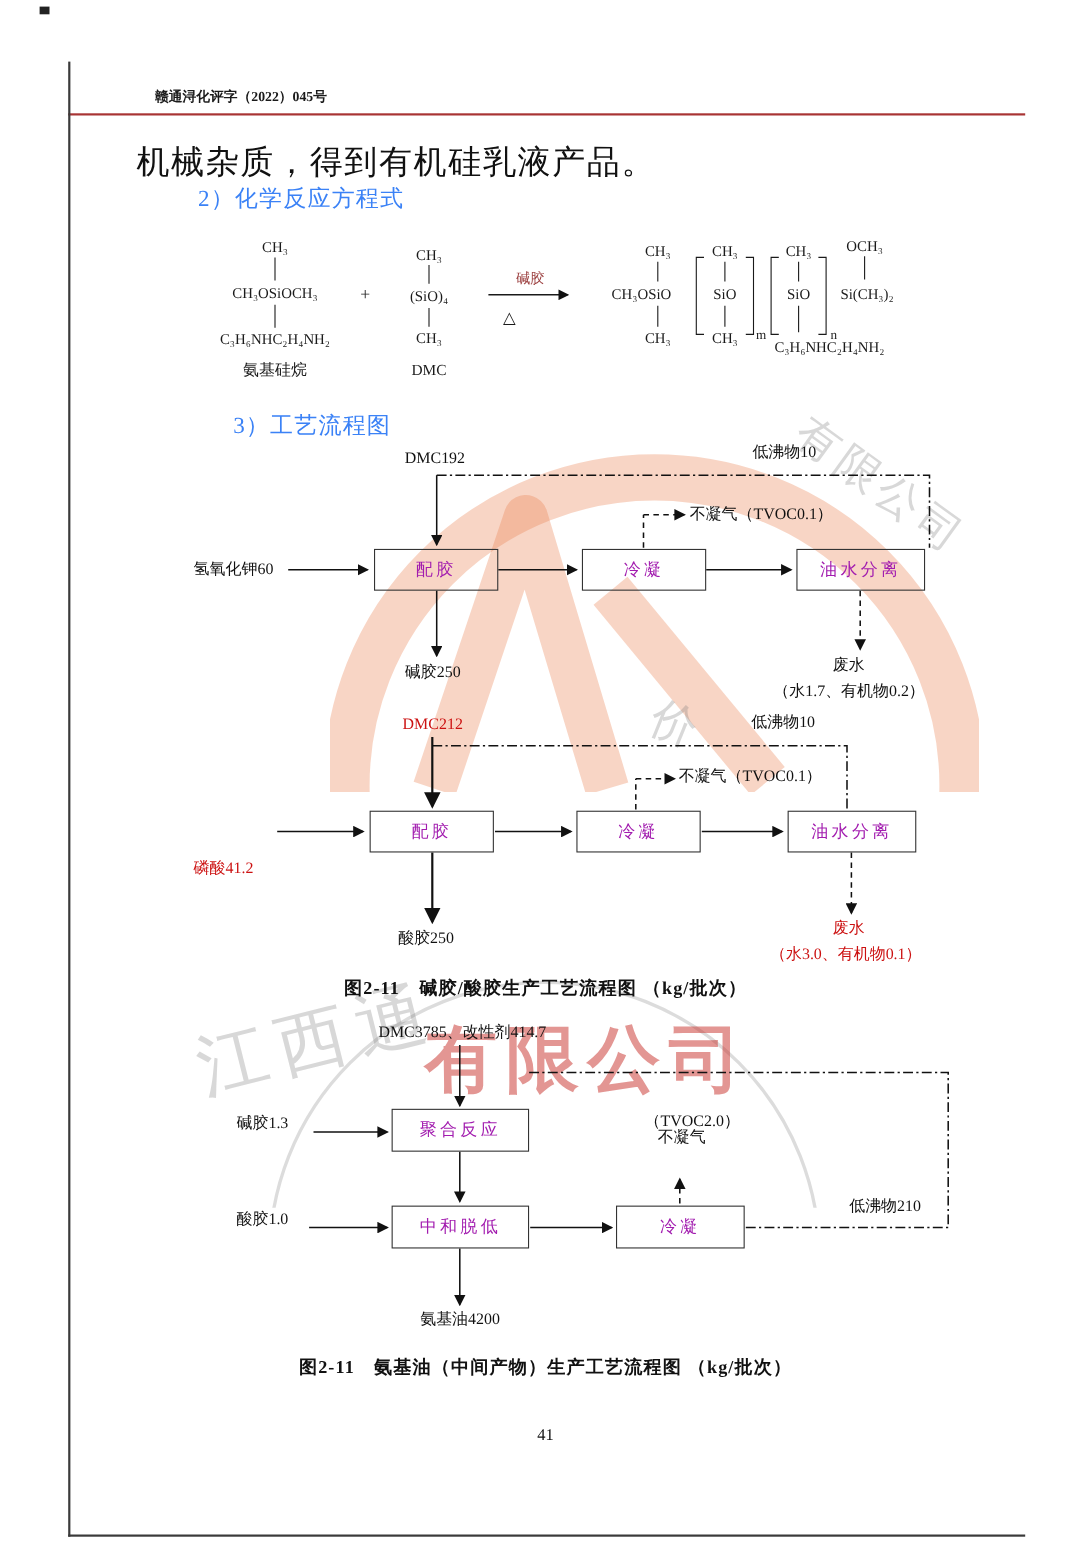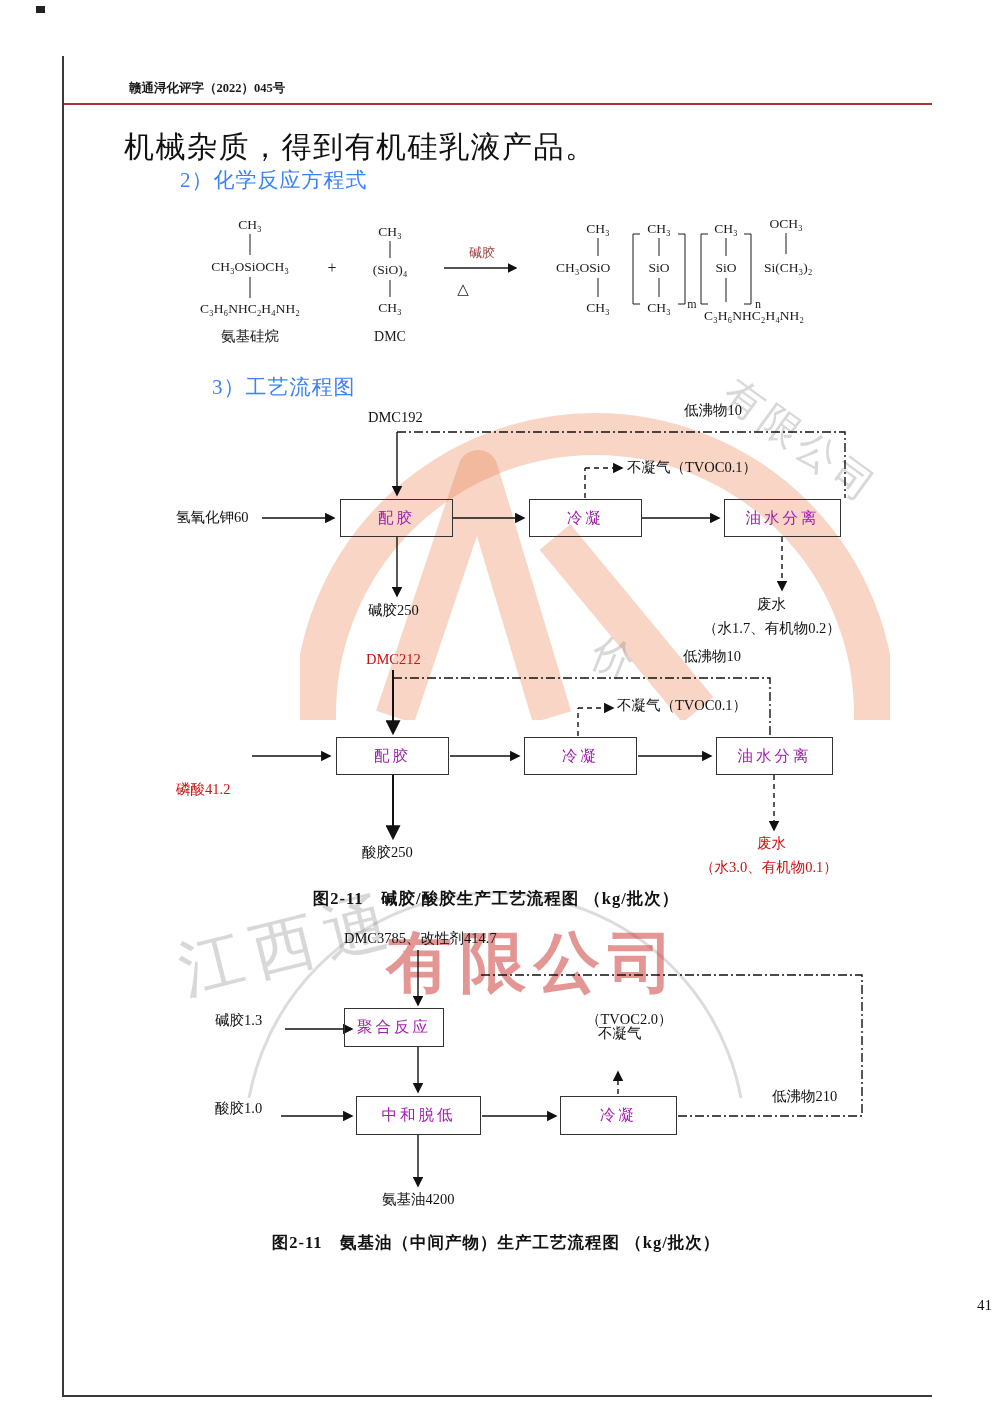--- a/index.html
+++ b/index.html
@@ -8,37 +8,37 @@
   .page { position:relative; width:992px; height:1403px; background:#ffffff; overflow:hidden; margin:0 auto; }
 
   
   .scan-mark   { position:absolute; left:36px; top:6px; width:9px; height:7px; background:#222; z-index:4; }
   .scan-left   { position:absolute; left:62px; top:56px; width:2px; height:1341px; background:#3a3a3a; z-index:4; }
   .scan-bottom { position:absolute; left:62px; top:1395px; height:2px; width:870px; background:#3a3a3a; z-index:4; }
 
   
   .header { position:absolute; left:125px; right:84px; top:80px; display:flex; justify-content:space-between; align-items:baseline; font-size:12.5px; color:#1a1a1a; z-index:3; }
   .header-left { white-space:nowrap; }
-  .header-right { font-weight:bold; white-space:nowrap; margin-left:4px; }
+  .header-right { font-weight:bold; white-space:nowrap; margin-left:16px; }
   .header-rule { position:absolute; left:62px; right:60px; top:103px; height:2px; background:#a83434; z-index:3; }
 
   
   .para  { position:absolute; left:124px; top:127px; font-size:30px; letter-spacing:1.5px; color:#111; z-index:3; }
   .h-sec { position:absolute; font-size:21px; color:#3b82f6; z-index:3; letter-spacing:1px; }
   .h2pos { left:180px; top:166px; }
   .h3pos { left:168px; top:373px;margin-left:44px; }
 
   
   .lbl { position:absolute; font-size:14.5px; white-space:nowrap; color:#111; z-index:3; }
   .box { position:absolute; border:1.4px solid #333; display:flex; align-items:center; justify-content:center;
          font-size:15.5px; letter-spacing:3px; color:#a21caf; z-index:3; background:transparent; }
   .red { color:#cc1111; }
 
   .caption { position:absolute; left:0; width:100%; text-align:center; font-weight:bold; font-size:16.5px; color:#111; z-index:3; letter-spacing:1px; }
-  .pageno  { position:absolute; left:0; top:1297px; width:100%; text-align:right; font-size:15px; color:#111; z-index:3; }
+  .pageno  { position:absolute; left:0; top:1297px; width:100%; text-align:center; font-size:15px; color:#111; z-index:3; }
 
   .diagram-svg { position:absolute; left:0; top:0; z-index:2; }
 
   
   .wm-layer { position:absolute; inset:0; z-index:1; pointer-events:none; }
   .wm-logo     { position:absolute; left:300px; top:372px; }
   .wm-gray-arc { position:absolute; left:235px; top:848px; }
   .wm-red  { position:absolute; left:386px; top:918px; font-size:66px; font-weight:bold; letter-spacing:8px; color:rgba(199,46,40,0.5); white-space:nowrap; }
   .wm-gray { position:absolute; color:rgba(125,125,125,0.3); white-space:nowrap; transform-origin:left top; }
   .wm-gray-left { left:170px; top:930px; font-size:64px; letter-spacing:10px; transform:rotate(-14deg); }
@@ -190,21 +190,21 @@
   <div class="box" style="left:524px;top:737px;width:113px;height:38px">冷凝</div>
   <div class="box" style="left:716px;top:737px;width:117px;height:38px">油水分离</div>
   <div class="lbl" style="left:362px;top:843px">酸胶250</div>
   <div class="lbl red" style="left:757px;top:834px">废水</div>
   <div class="lbl red" style="left:700px;top:858px">（水3.0、有机物0.1）</div>
 
   <div class="caption" style="top:888px">图2-11　碱胶/酸胶生产工艺流程图 （kg/批次）</div>
 
   <div class="lbl" style="left:344px;top:929px">DMC3785、改性剂414.7</div>
   <div class="lbl" style="left:215px;top:1011px">碱胶1.3</div>
-  <div class="box" style="left:344px;top:1008px;width:100px;height:39px">聚合反应</div>
+  <div class="box" style="left:356px;top:1008px;width:125px;height:39px">聚合反应</div>
   <div class="lbl" style="left:598px;top:1024px">不凝气</div>
   <div class="lbl" style="left:586px;top:1010px">（TVOC2.0）</div>
   <div class="lbl" style="left:215px;top:1099px">酸胶1.0</div>
   <div class="box" style="left:356px;top:1096px;width:125px;height:39px">中和脱低</div>
   <div class="box" style="left:560px;top:1096px;width:117px;height:39px">冷凝</div>
   <div class="lbl" style="left:772px;top:1087px">低沸物210</div>
   <div class="lbl" style="left:382px;top:1190px">氨基油4200</div>
 
   <div class="caption" style="top:1232px">图2-11　氨基油（中间产物）生产工艺流程图 （kg/批次）</div>
 

